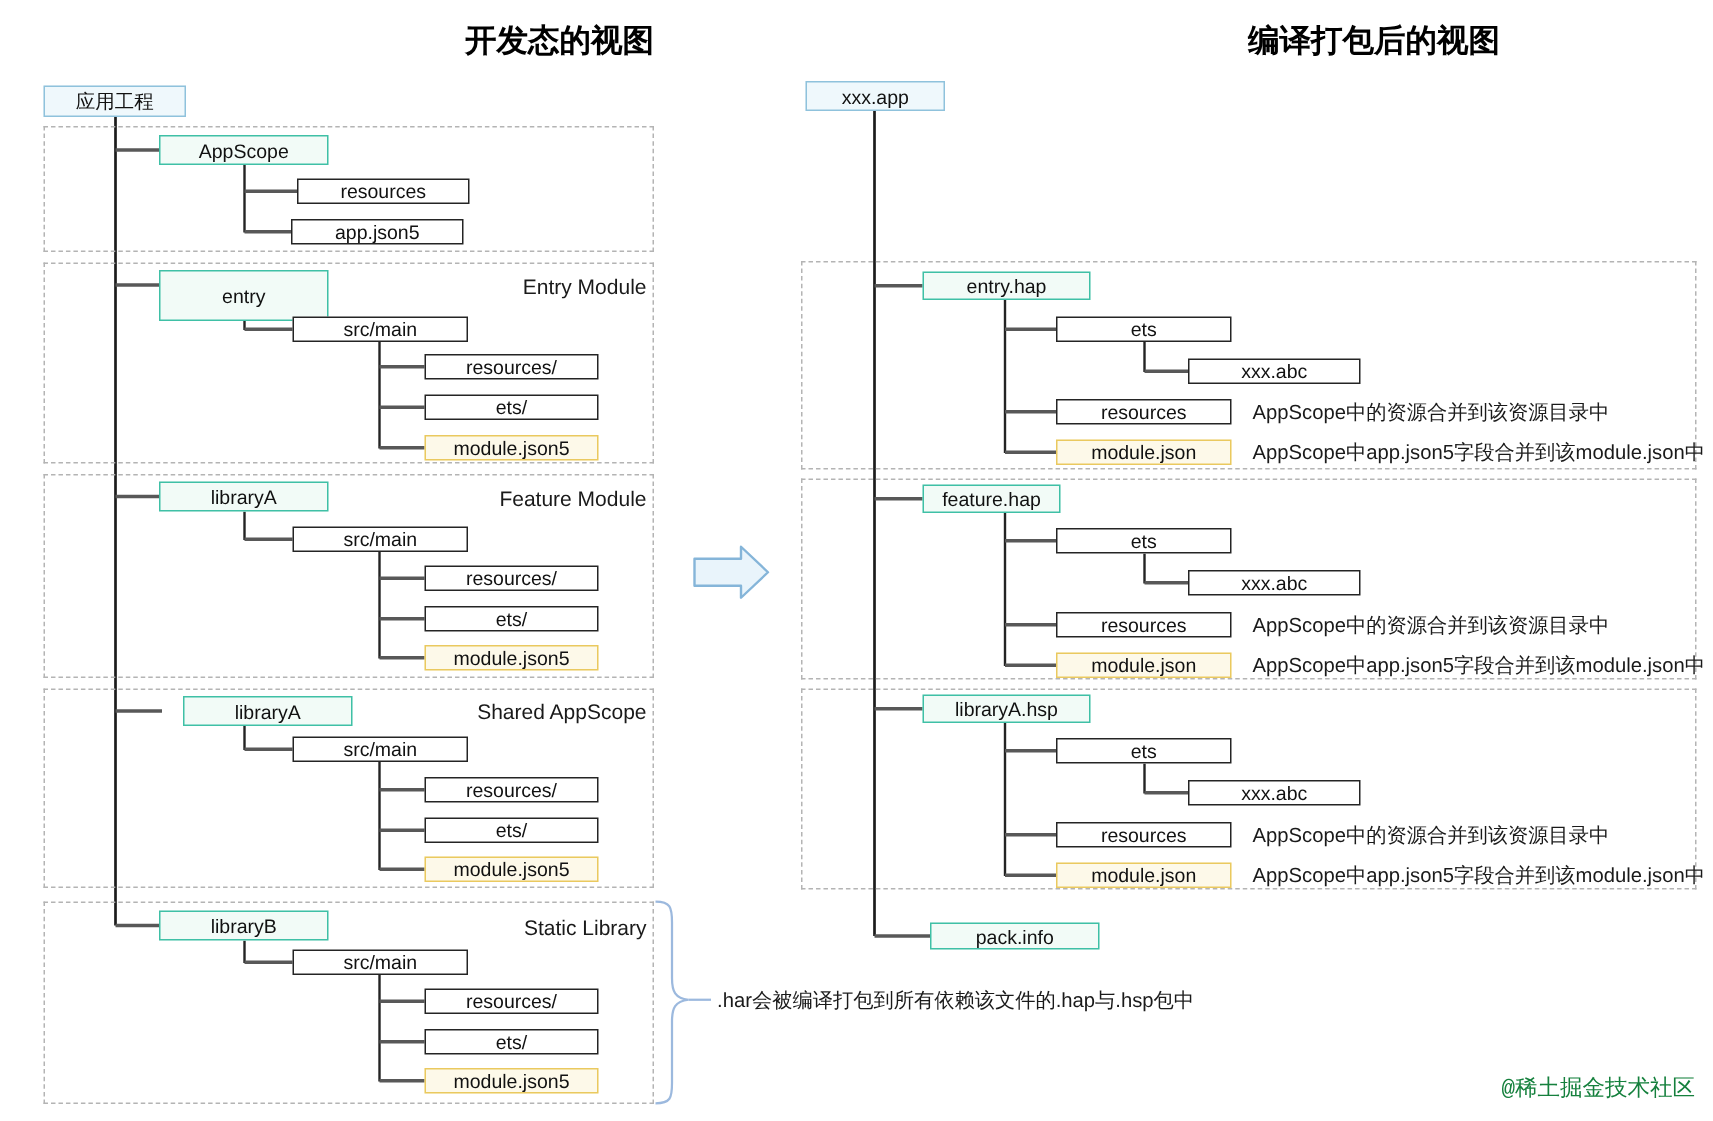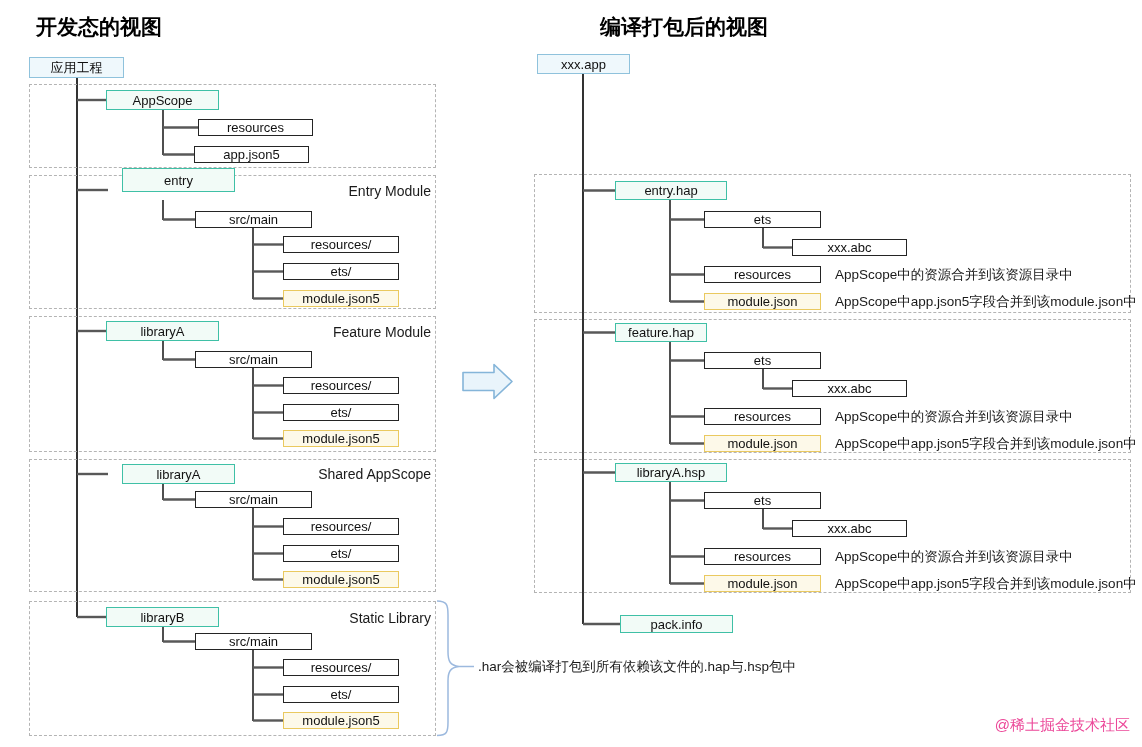--- a/index.html
+++ b/index.html
@@ -9,24 +9,24 @@
   svg.lines line.t{stroke:#1c1c1c;stroke-width:1.8;}
   svg.lines line.v{stroke:#232323;stroke-width:1.6;}
   svg.lines line.h{stroke:#585858;stroke-width:2.4;}
   .group{position:absolute;border:1px dashed #b4b4b4;box-sizing:border-box;}
   .box{position:absolute;display:flex;align-items:center;justify-content:center;
        box-sizing:border-box;font-size:13px;line-height:1;background:#fff;
        border:1.4px solid #242424;white-space:nowrap;}
   .teal{border:1.5px solid #3fc0a6;background:#f2fbf7;}
   .blue{border:1.4px solid #8fc2dc;background:#eff8fc;}
   .yellow{border:1.6px solid #eac95f;background:#fdf9e9;}
-  .vtitle{position:absolute;font-size:21px;font-weight:bold;text-align:left;color:#000;}
+  .vtitle{position:absolute;font-size:21px;font-weight:bold;text-align:right;color:#000;}
   .side-label{position:absolute;font-size:14px;color:#1a1a1a;text-align:right;white-space:nowrap;}
   .note{position:absolute;font-size:13.5px;line-height:15px;color:#1a1a1a;white-space:nowrap;}
-  .watermark{position:absolute;font-size:15px;color:#ec4899;white-space:nowrap;}
+  .watermark{position:absolute;font-size:15px;color:#15803d;white-space:nowrap;font-family:Liberation Mono, monospace;}
 </style>
 </head>
 <body>
 
 <div class="canvas">
 
   <svg class="lines" width="1142" height="747">
     <g>
       <line class="t" x1="77" y1="78" x2="77" y2="617"></line>
       <line class="h" x1="77" y1="100" x2="108" y2="100"></line>
@@ -108,21 +108,21 @@
   <div class="group" style="left:534px;top:174px;width:597px;height:139px;"></div>
   <div class="group" style="left:534px;top:319px;width:597px;height:134px;"></div>
   <div class="group" style="left:534px;top:459px;width:597px;height:134px;"></div>
 
   <div class="box blue" style="left:29px;top:57px;width:95px;height:21px;">应用工程</div>
 
   <div class="box teal" style="left:106px;top:90px;width:113px;height:20px;">AppScope</div>
   <div class="box" style="left:198px;top:119px;width:115px;height:17px;">resources</div>
   <div class="box" style="left:194px;top:146px;width:115px;height:17px;">app.json5</div>
 
-  <div class="box teal" style="left:106px;top:168px;width:113px;height:24px;margin-left:16px;">entry</div>
+  <div class="box teal" style="left:106px;top:180px;width:113px;height:34px;">entry</div>
   <div class="box" style="left:195px;top:211px;width:117px;height:17px;">src/main</div>
   <div class="box" style="left:283px;top:236px;width:116px;height:17px;">resources/</div>
   <div class="box" style="left:283px;top:263px;width:116px;height:17px;">ets/</div>
   <div class="box yellow" style="left:283px;top:290px;width:116px;height:17px;">module.json5</div>
   <div class="side-label" style="left:281px;top:183px;width:150px;">Entry Module</div>
 
   <div class="box teal" style="left:106px;top:321px;width:113px;height:20px;">libraryA</div>
   <div class="box" style="left:195px;top:351px;width:117px;height:17px;">src/main</div>
   <div class="box" style="left:283px;top:377px;width:116px;height:17px;">resources/</div>
   <div class="box" style="left:283px;top:404px;width:116px;height:17px;">ets/</div>

